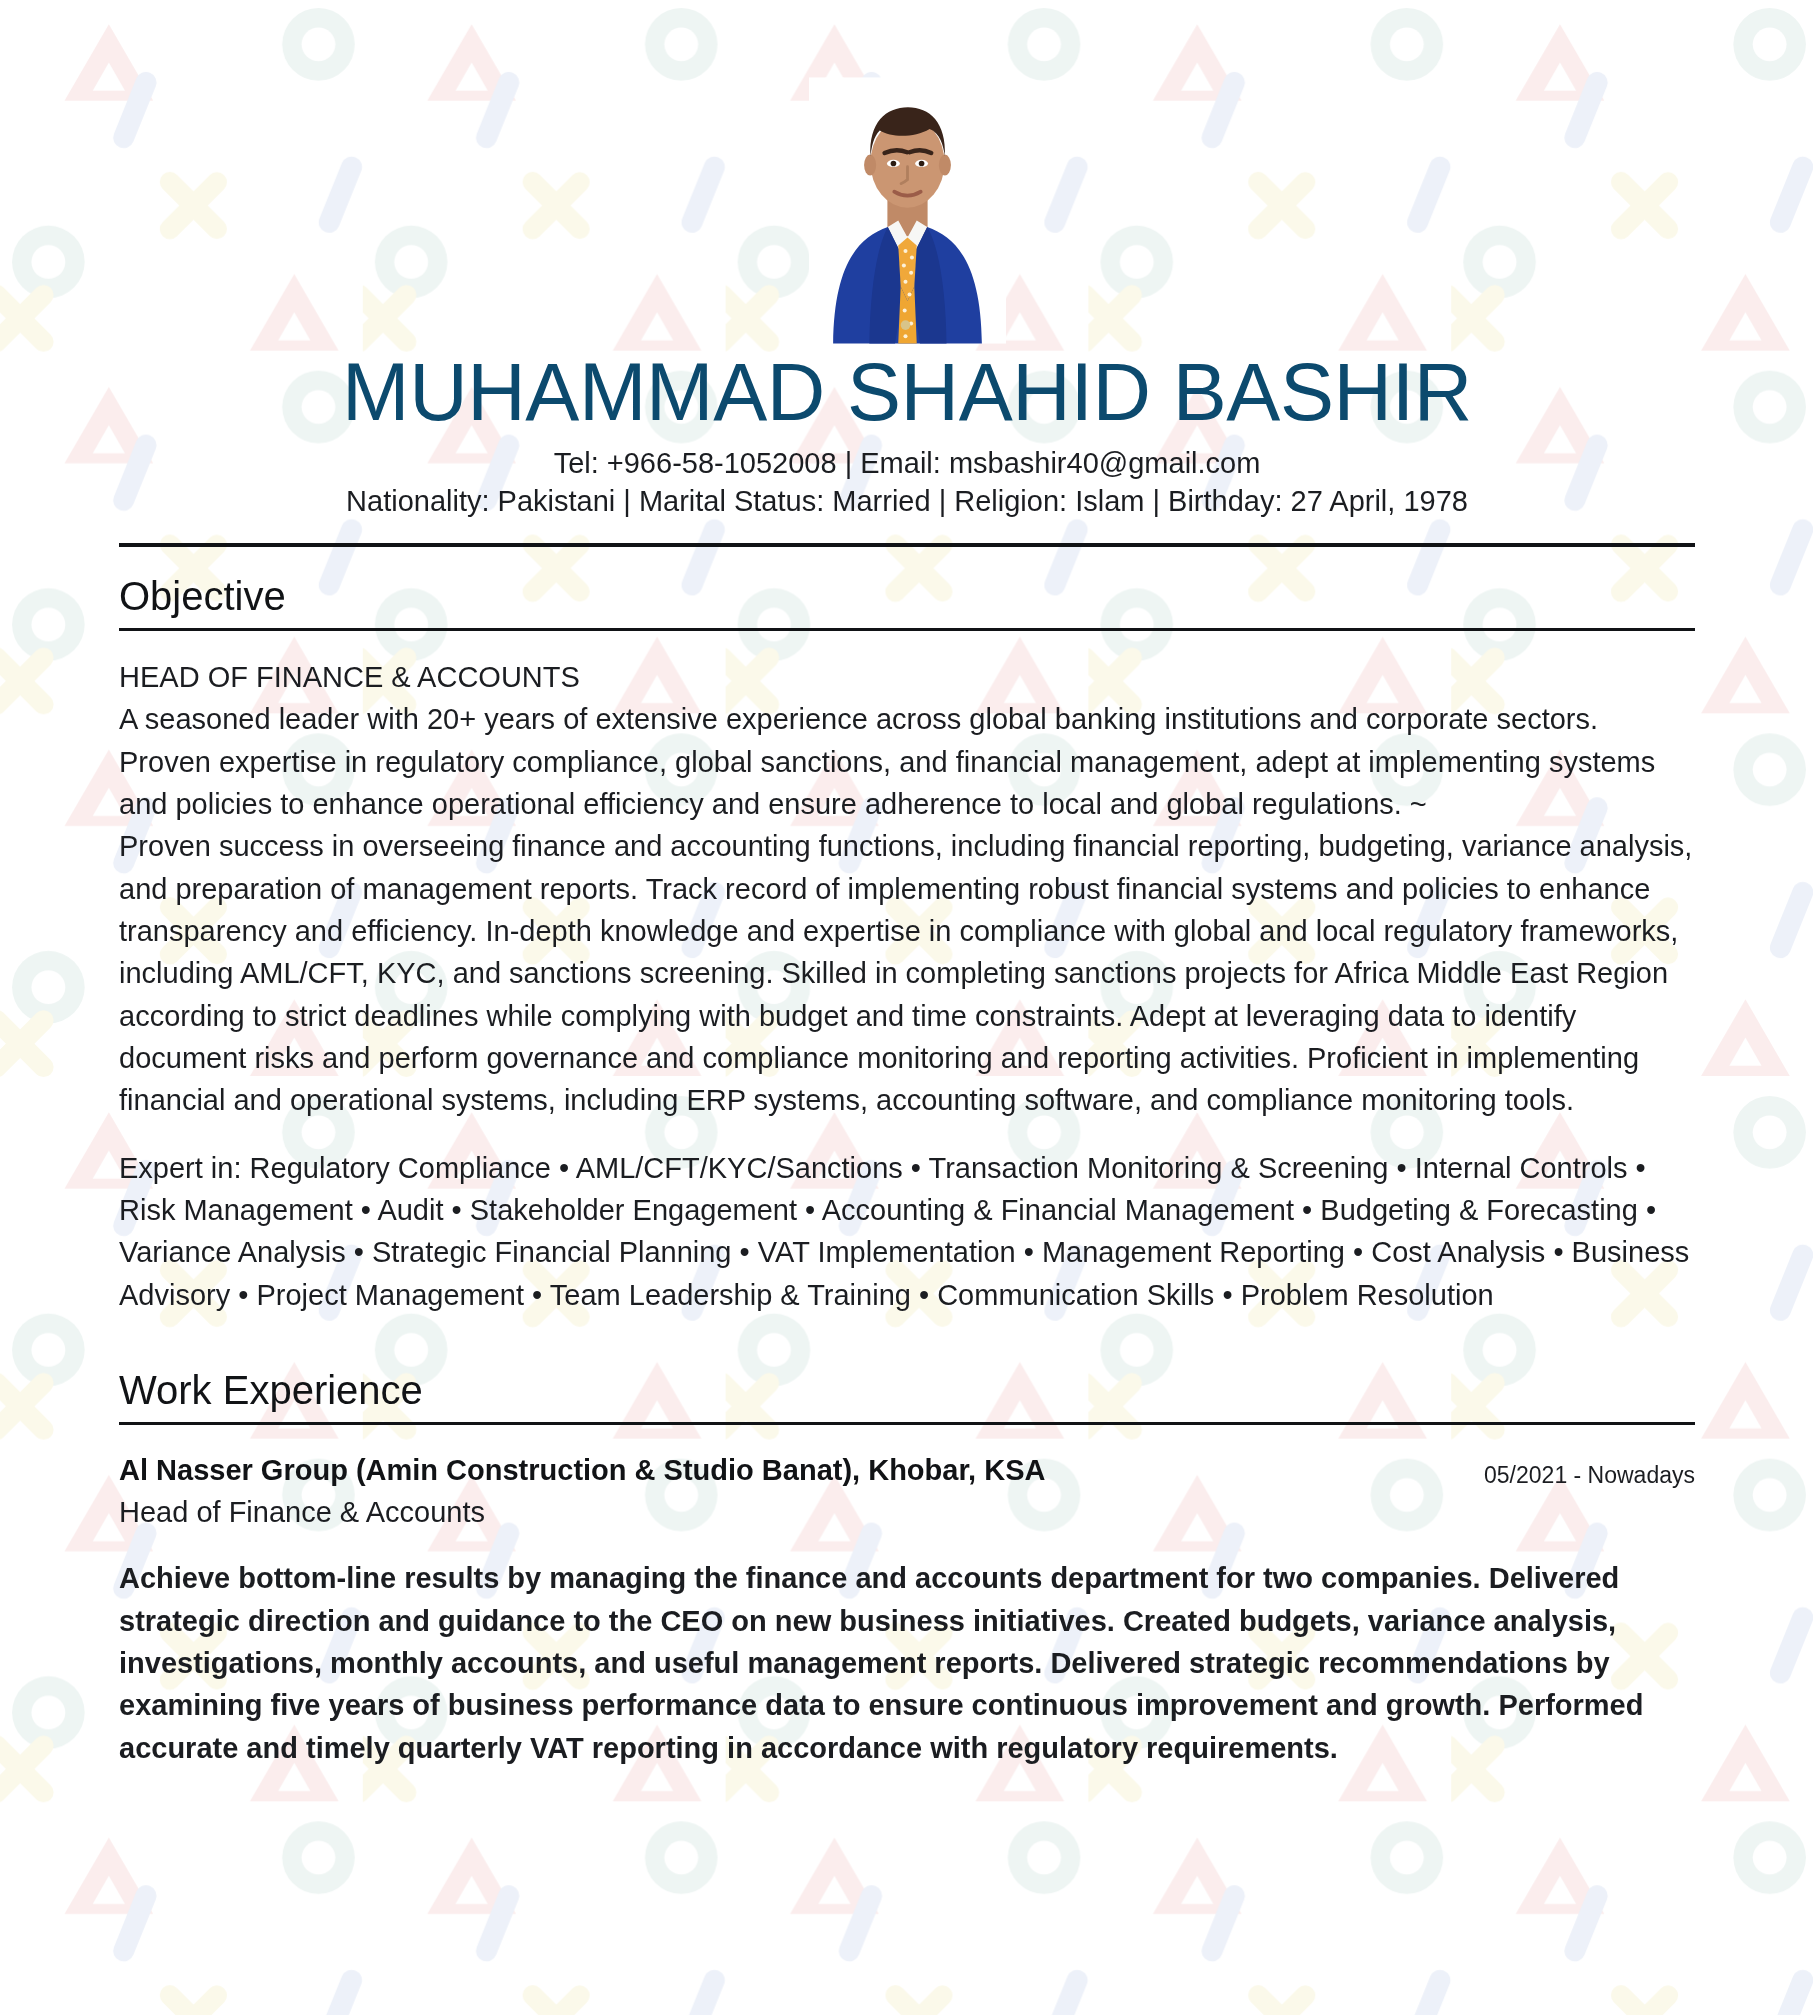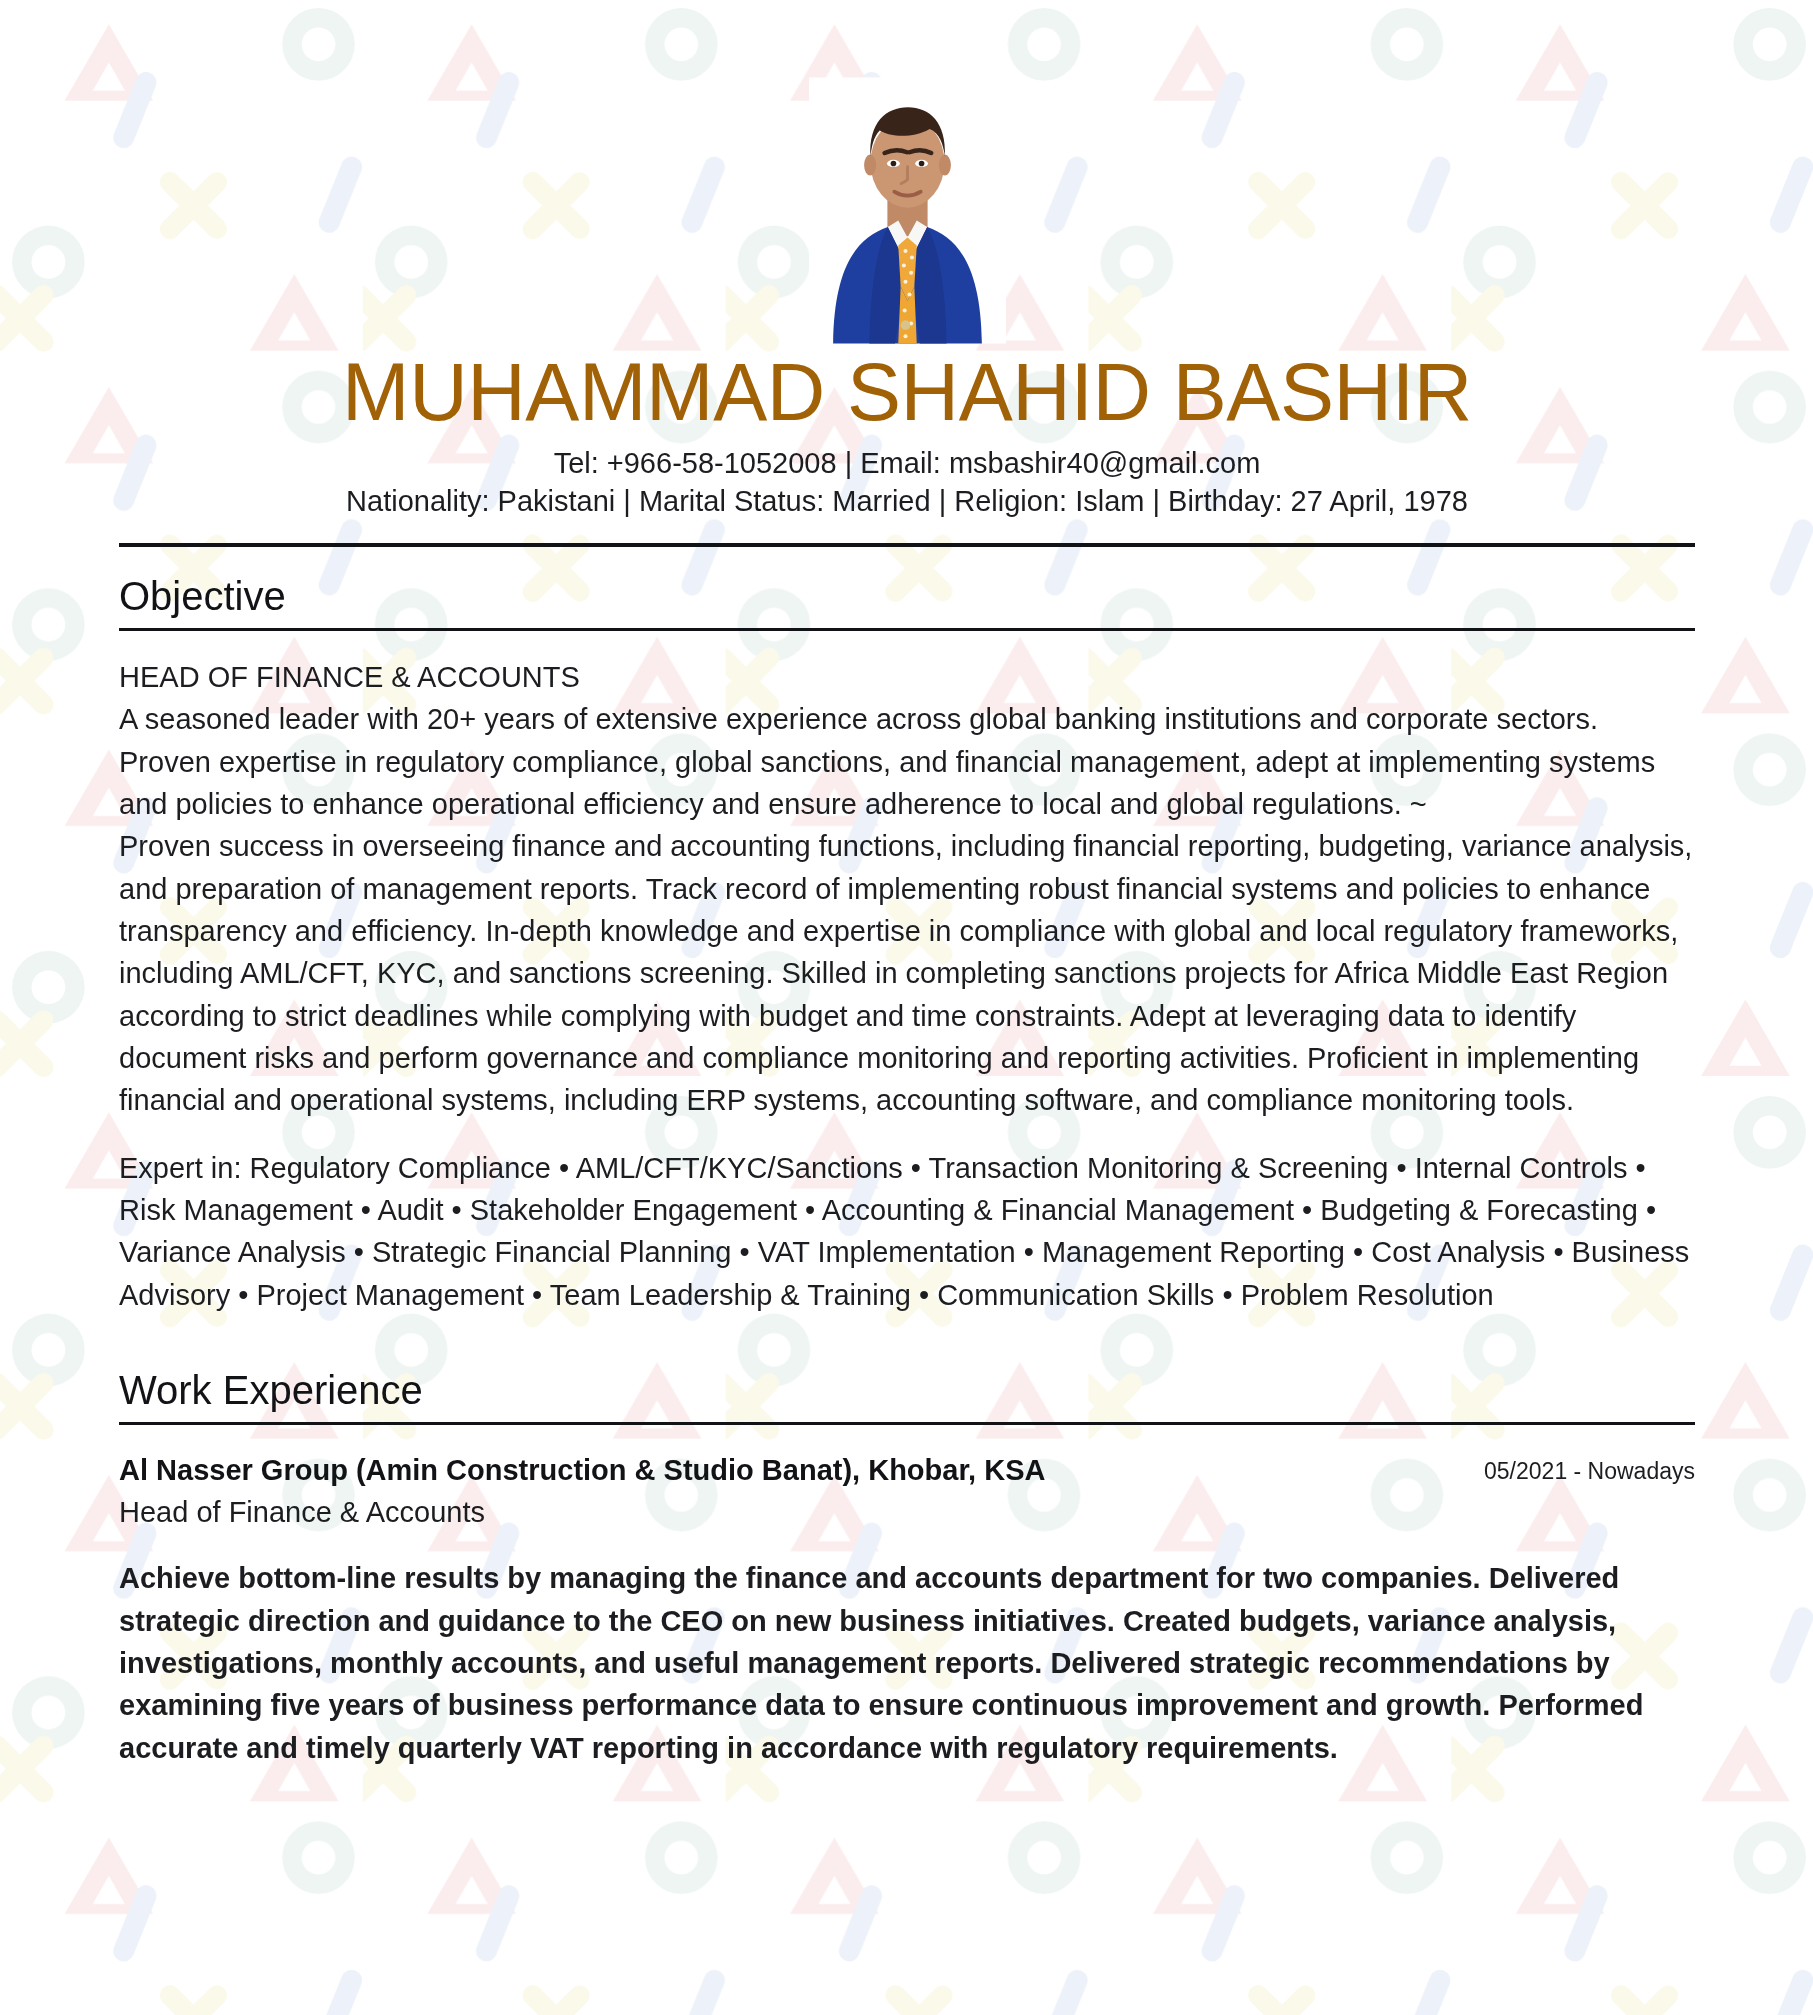--- a/index.html
+++ b/index.html
@@ -49,21 +49,21 @@
     overflow: hidden;
   }
   .avatar-svg { display: block; width: 100%; height: 100%; }
 
   .full-name {
     font-size: 81px;
     line-height: 1.12;
     font-weight: 400;
     letter-spacing: -0.4px;
     margin: 3.2px 0 5.6px 0;
-    color: #a16207;
+    color: #0c4a6e;
   }
 
   .contact-line {
     font-size: 29px;
     line-height: 1.33;
     font-weight: 400;
     color: #1b1d21;
   }
 
   .header-rule {
@@ -100,21 +100,21 @@
   }
 
   .para-gap { height: 25px; }
 
   
   .job { margin-top: 1.6px; }
 
   .job-head {
     display: flex;
     justify-content: space-between;
-    align-items: center;
+    align-items: flex-end;
     gap: 24px;
   }
 
   .job-company {
     font-size: 29px;
     line-height: 1.4;
     font-weight: 700;
     color: #111316;
   }
 

